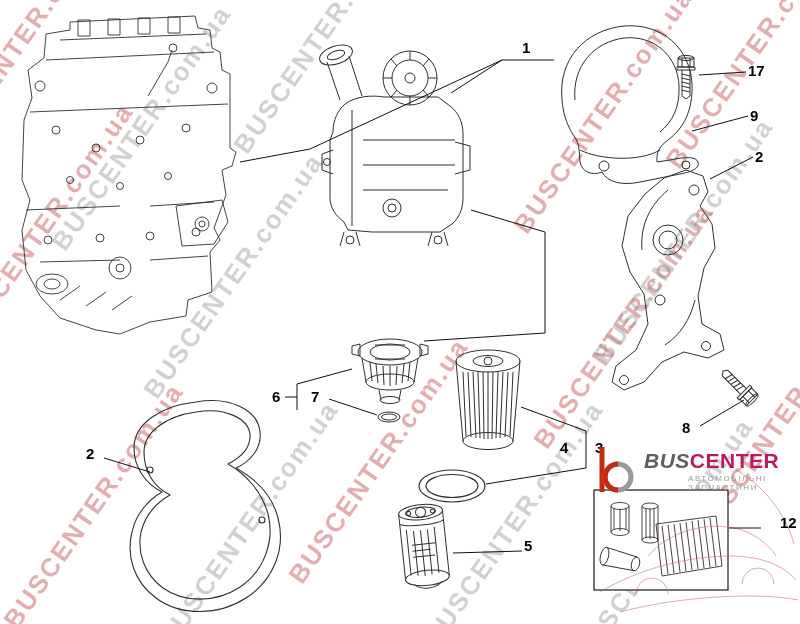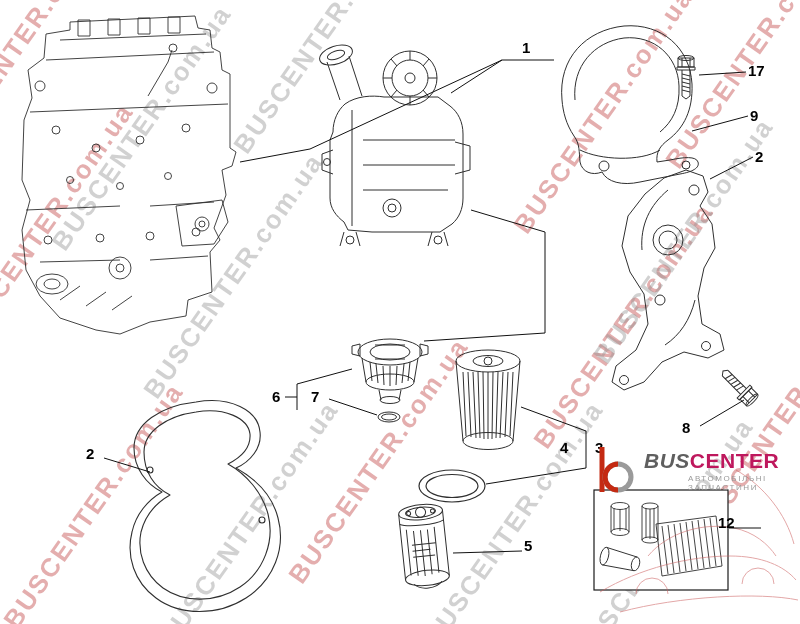--- a/index.html
+++ b/index.html
@@ -262,21 +262,21 @@
     <div class="callout" style="left:86px;  top:446px">2</div>
     <div class="callout" style="left:595px; top:440px">3</div>
     <div class="callout" style="left:560px; top:440px">4</div>
     <div class="callout" style="left:524px; top:538px">5</div>
     <div class="callout" style="left:272px; top:389px">6</div>
     <div class="callout" style="left:311px; top:389px">7</div>
     <div class="callout" style="left:682px; top:420px">8</div>
     <div class="callout" style="left:750px; top:108px">9</div>
     <div class="callout" style="left:755px; top:149px">2</div>
     <div class="callout" style="left:748px; top:63px">17</div>
-    <div class="callout" style="left:718px; top:515px">12</div>
+    <div class="callout" style="left:780px; top:515px">12</div>
   </div>
 
   <div class="logo">
     <svg class="logo-mark" width="46" height="52" viewBox="0 0 46 52">
       <path d="M8,3 L8,48" stroke="#c42a12" stroke-width="5" fill="none"></path>
       <circle cx="24" cy="33" r="13" stroke="#9a9a9a" stroke-width="5" fill="none"></circle>
       <path d="M24,20 A13,13 0 0 0 24,46" stroke="#c42a12" stroke-width="5" fill="none"></path>
     </svg>
     <div class="logo-text">
       <div class="logo-name">

